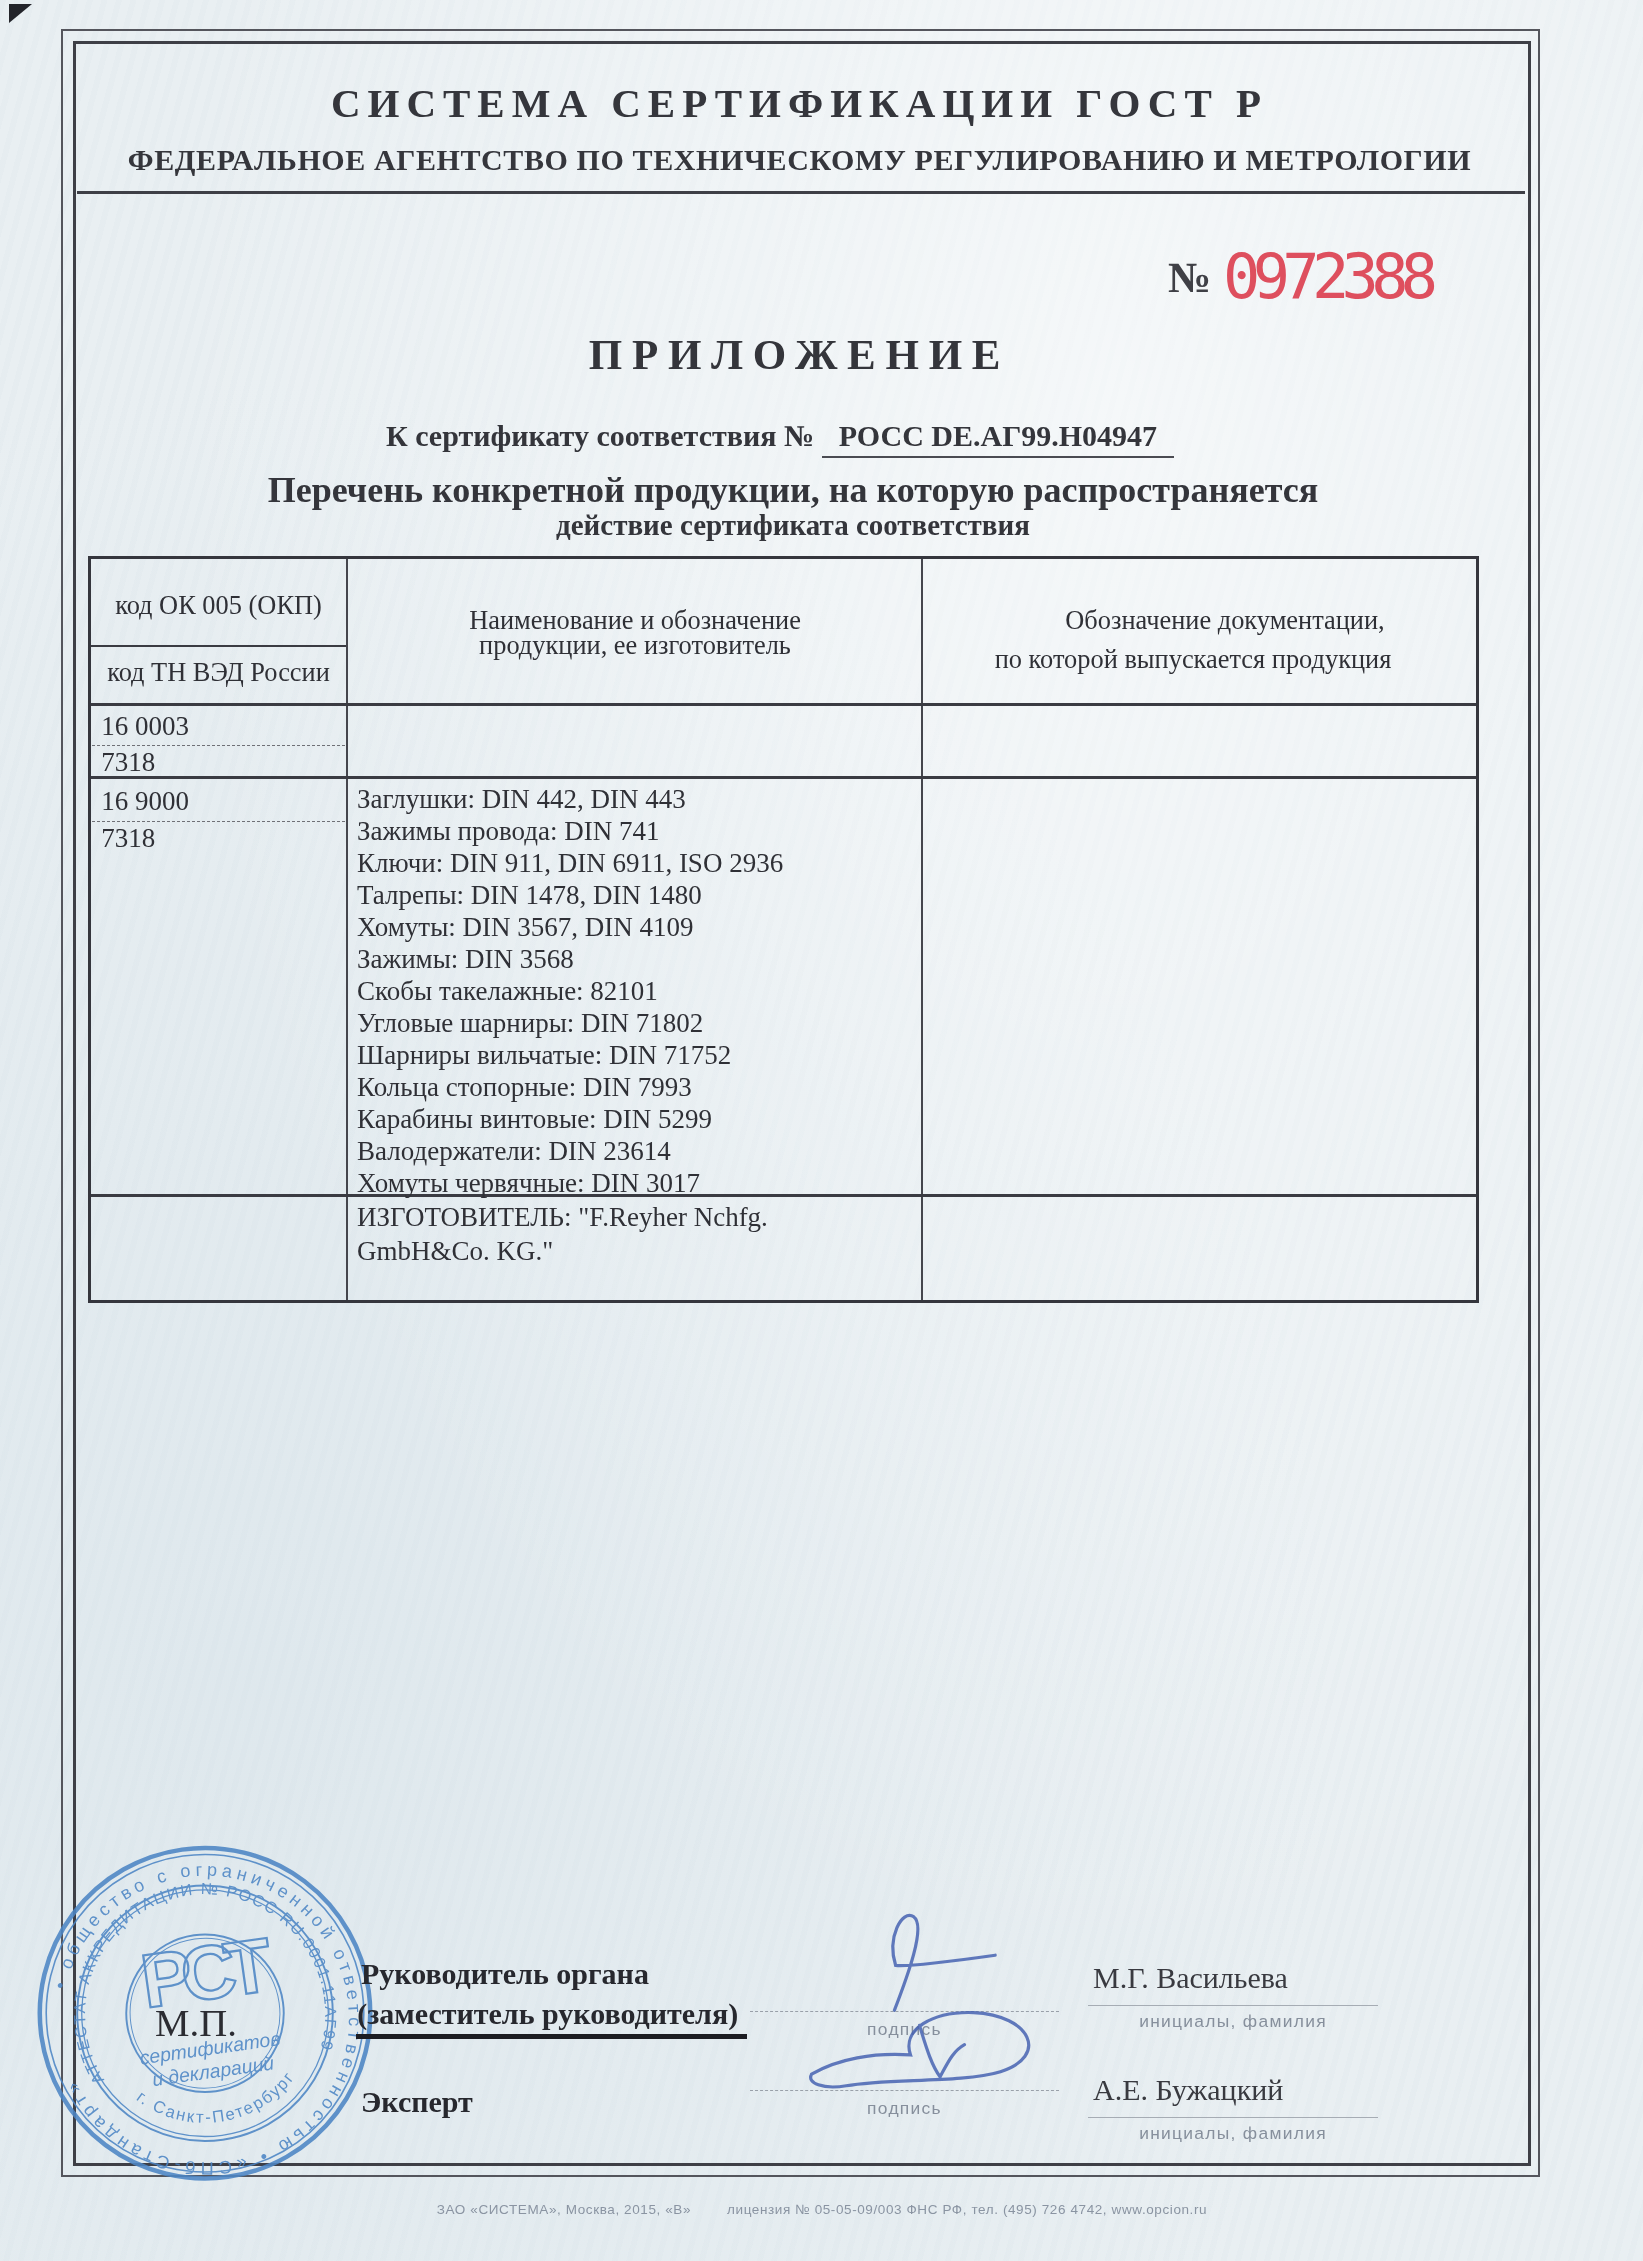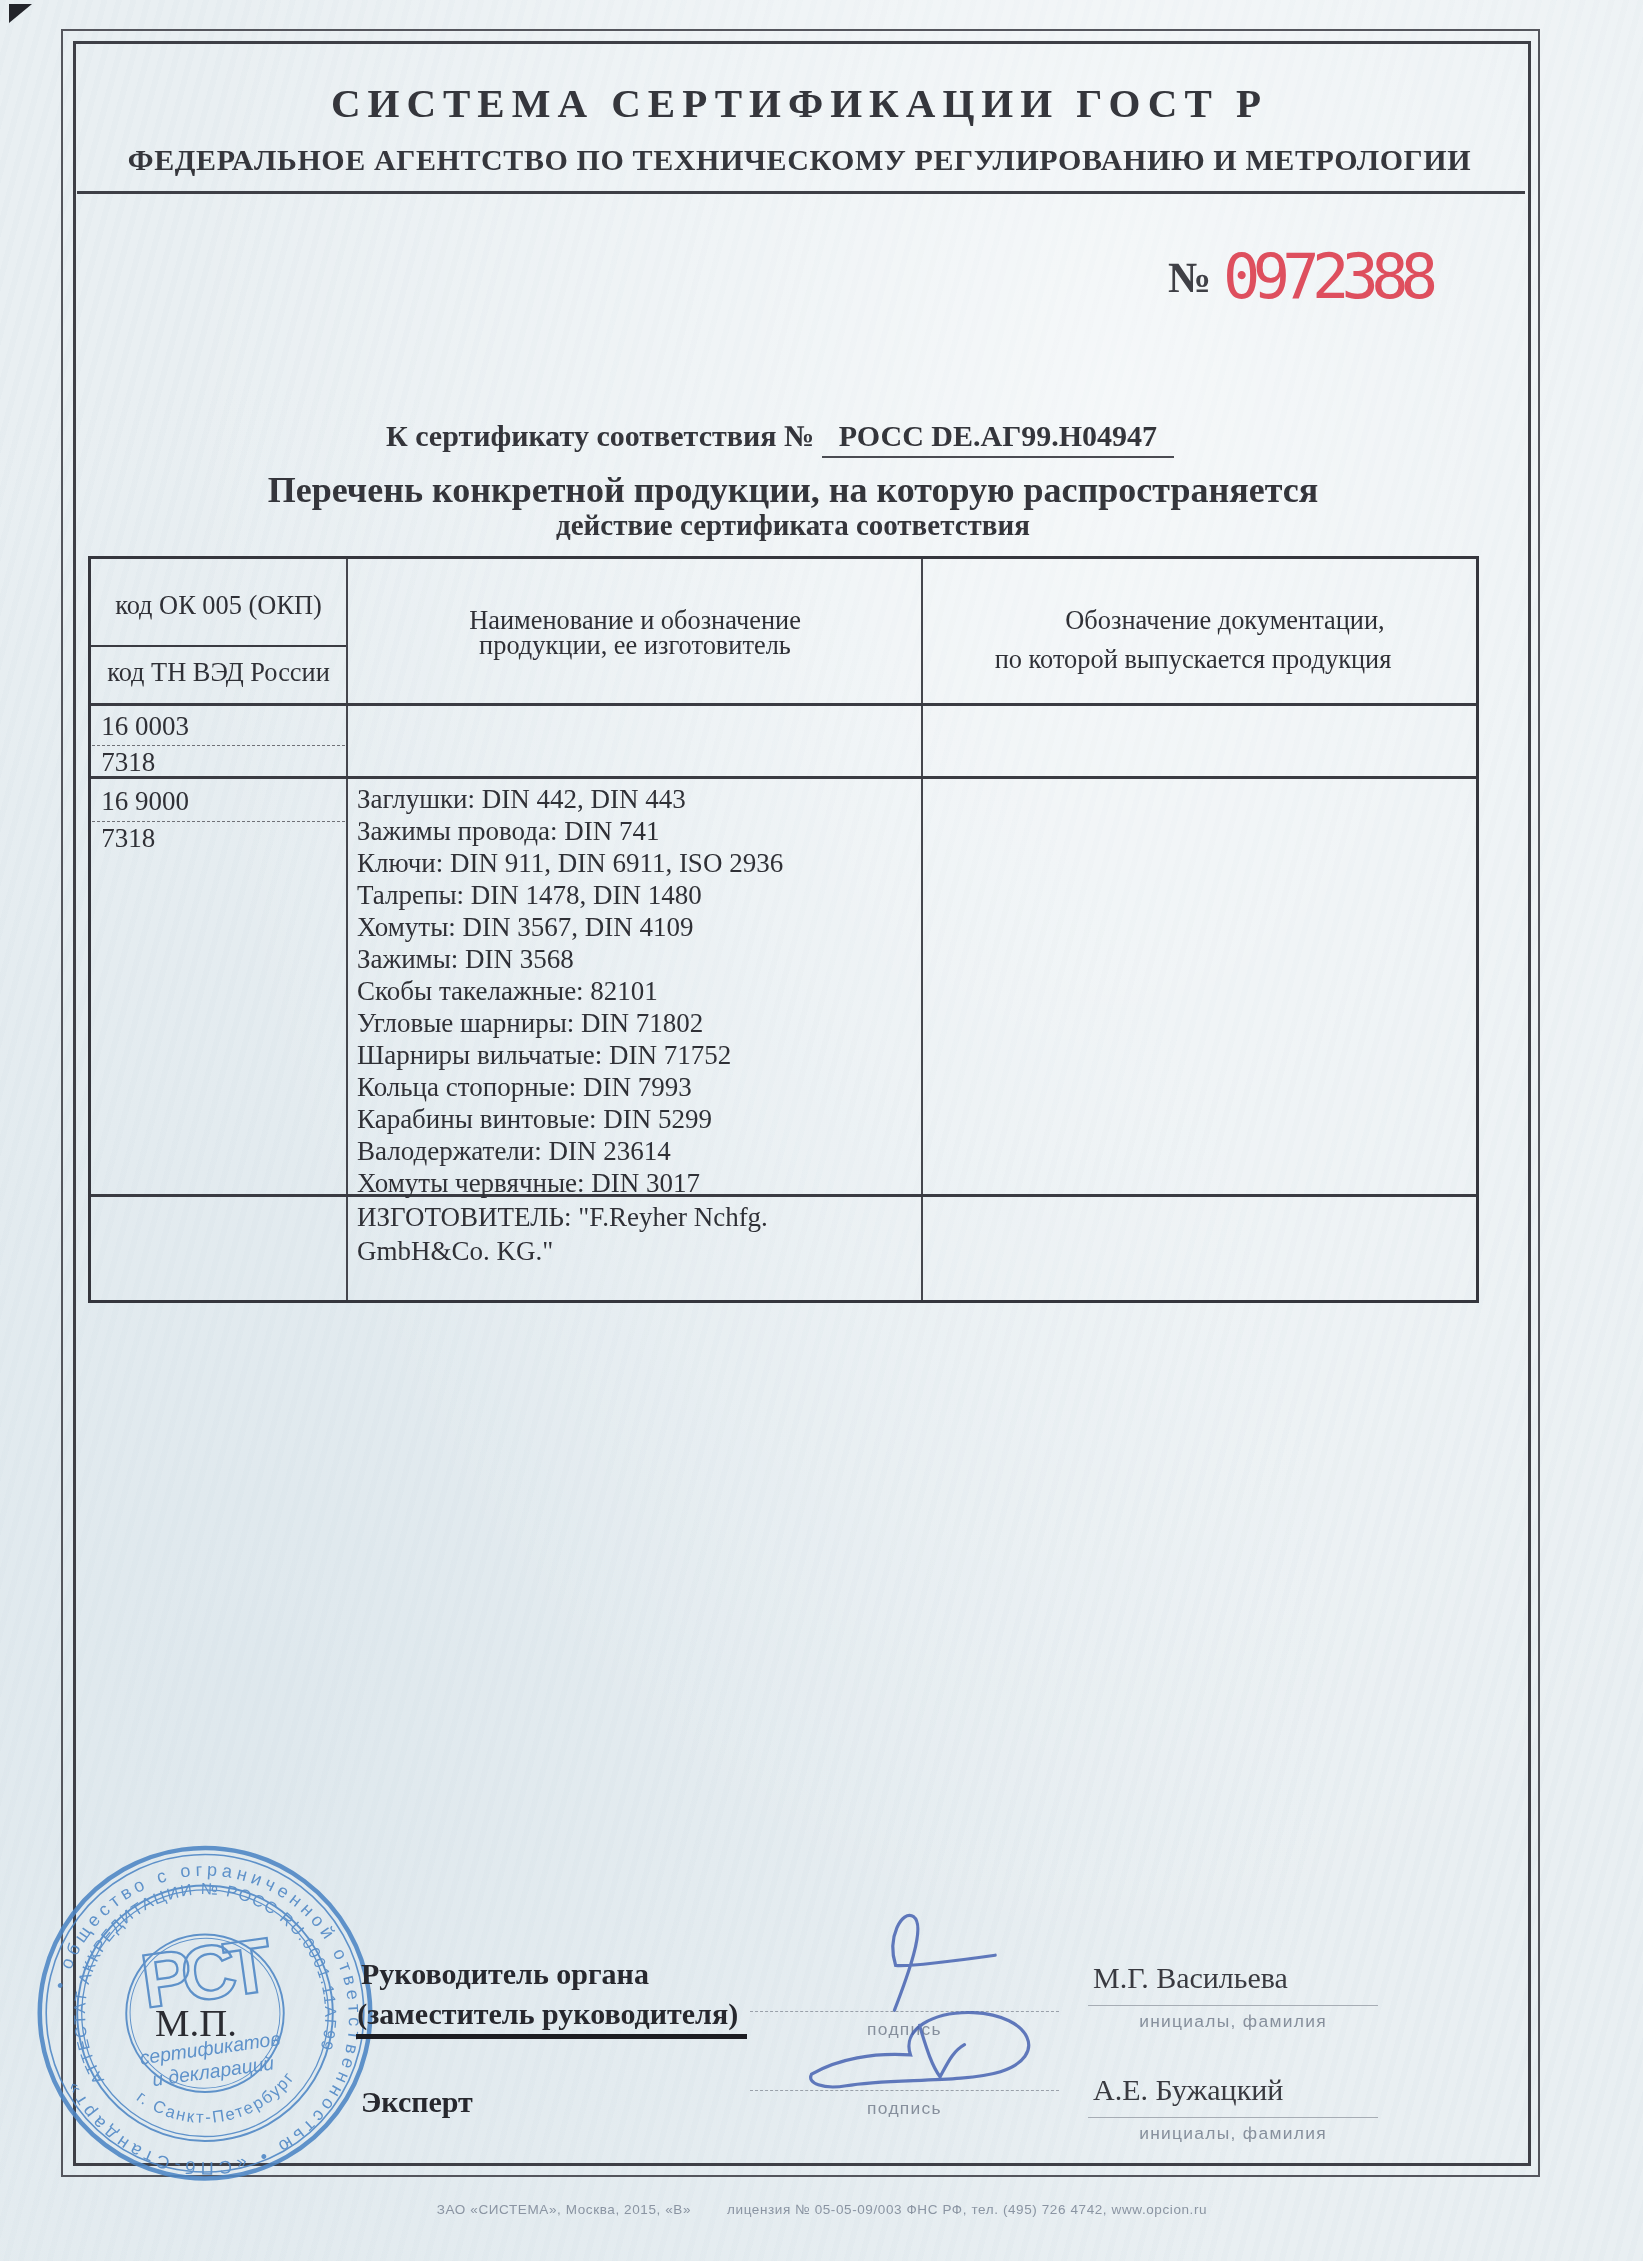--- a/index.html
+++ b/index.html
@@ -63,20 +63,21 @@
   <div class="abs border-outer"></div>
   <div class="abs border-inner"></div>
   <div class="abs header-sep"></div>
 
   <div class="abs ctr sys-title">СИСТЕМА СЕРТИФИКАЦИИ ГОСТ Р</div>
   <div class="abs ctr agency-title">ФЕДЕРАЛЬНОЕ АГЕНТСТВО ПО ТЕХНИЧЕСКОМУ РЕГУЛИРОВАНИЮ И МЕТРОЛОГИИ</div>
 
   <div class="abs num-label">№</div>
   <div class="abs num-value mono">0972388</div>
 
+  <div class="abs ctr doc-title">ПРИЛОЖЕНИЕ</div>
 
   <div class="abs ctr cert-line">
     <span>К сертификату соответствия №</span>
     <span class="cert-value">РОСС DE.АГ99.Н04947</span>
   </div>
 
   <div class="abs ctr scope1">Перечень конкретной продукции,  на которую распространяется</div>
   <div class="abs ctr scope2">действие сертификата соответствия</div>
 
   <div class="abs tbl">

